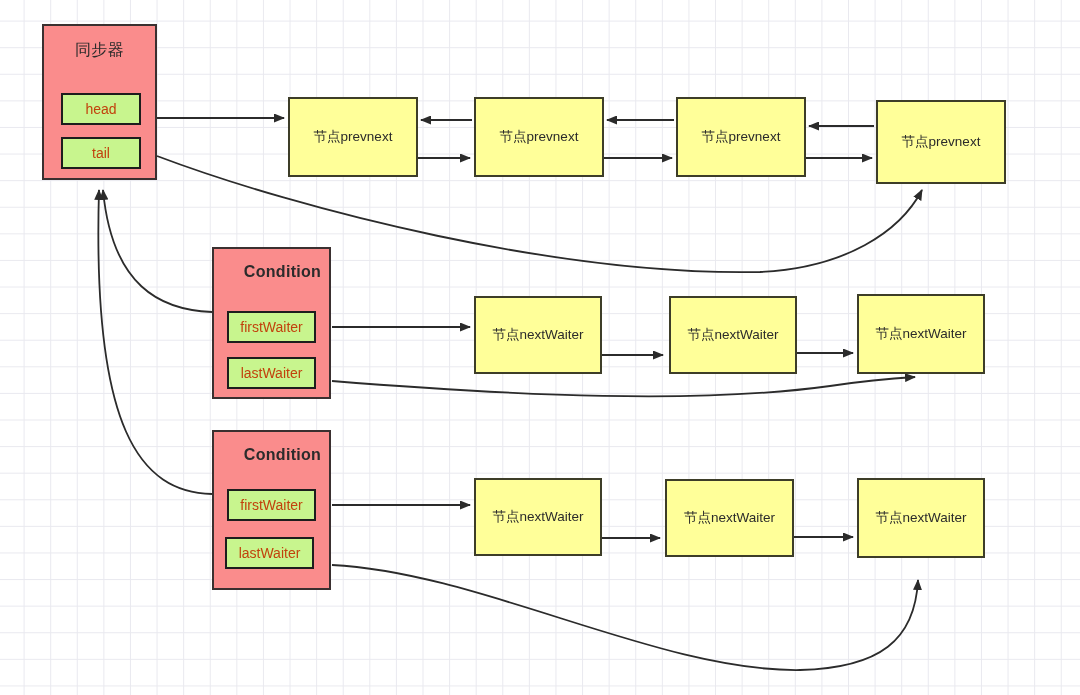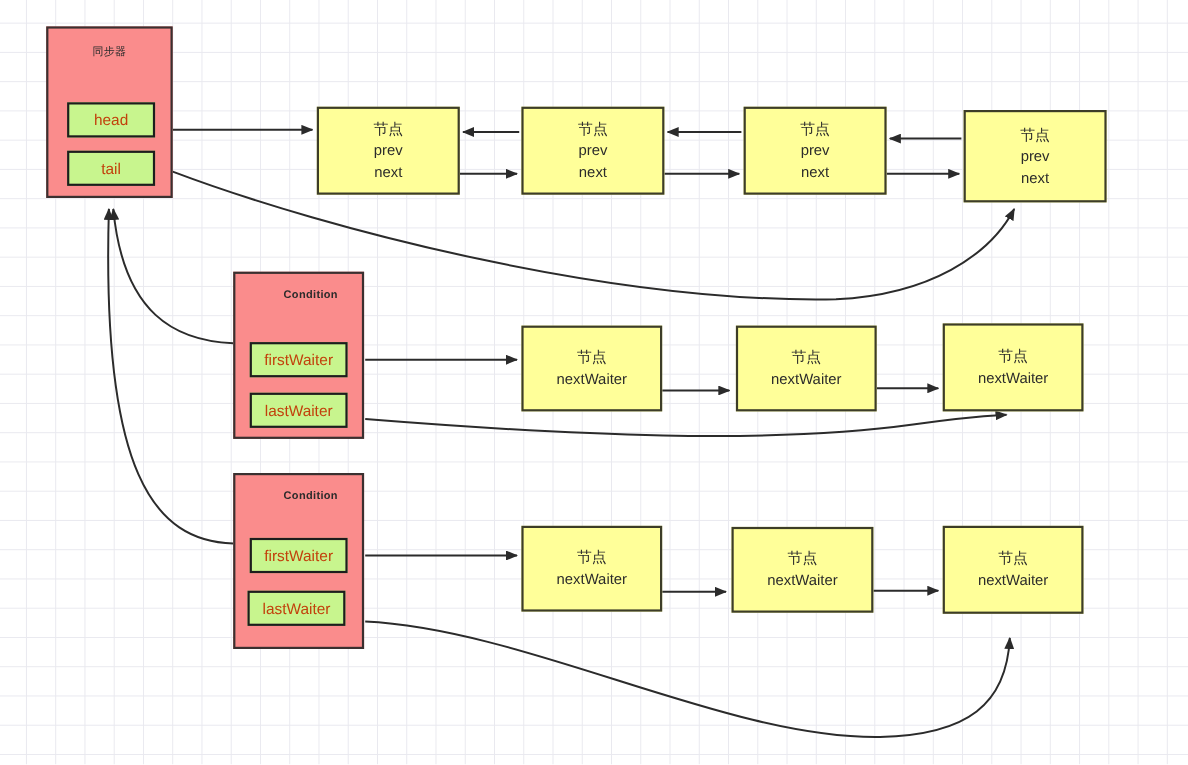--- a/index.html
+++ b/index.html
@@ -31,21 +31,21 @@
     border: 2px solid #2b2b2b;
     display: flex;
     flex-direction: column;
     align-items: center;
   }
   .container-box {
     background: #fa8c8c;
     border: 2px solid #3a3030;
   }
   .container-title {
-    font-size: 10px;
+    font-size: 16px;
     color: #2b2b2b;
     margin-top: 14px;
     letter-spacing: .3px;
   }
   .container-title.bold { font-weight: bold; margin-left: 22px; }
   .field-box {
     position: absolute;
     box-sizing: border-box;
     background: #c8f58e;
     border: 2px solid #1d1d1d;
@@ -54,21 +54,21 @@
     justify-content: center;
     font-size: 14px;
     color: #c2410c;
   }
   .node-box {
     position: absolute;
     box-sizing: border-box;
     background: #ffff99;
     border: 2px solid #3d3d28;
     display: flex;
-    flex-direction: column;
+    flex-direction: row;
     align-items: center;
     justify-content: center;
     font-size: 13.5px;
     color: #2b2b2b;
     line-height: 1.45;
   }
   .node-box .ln { display: block; }
 </style>
 </head>
 <body>

